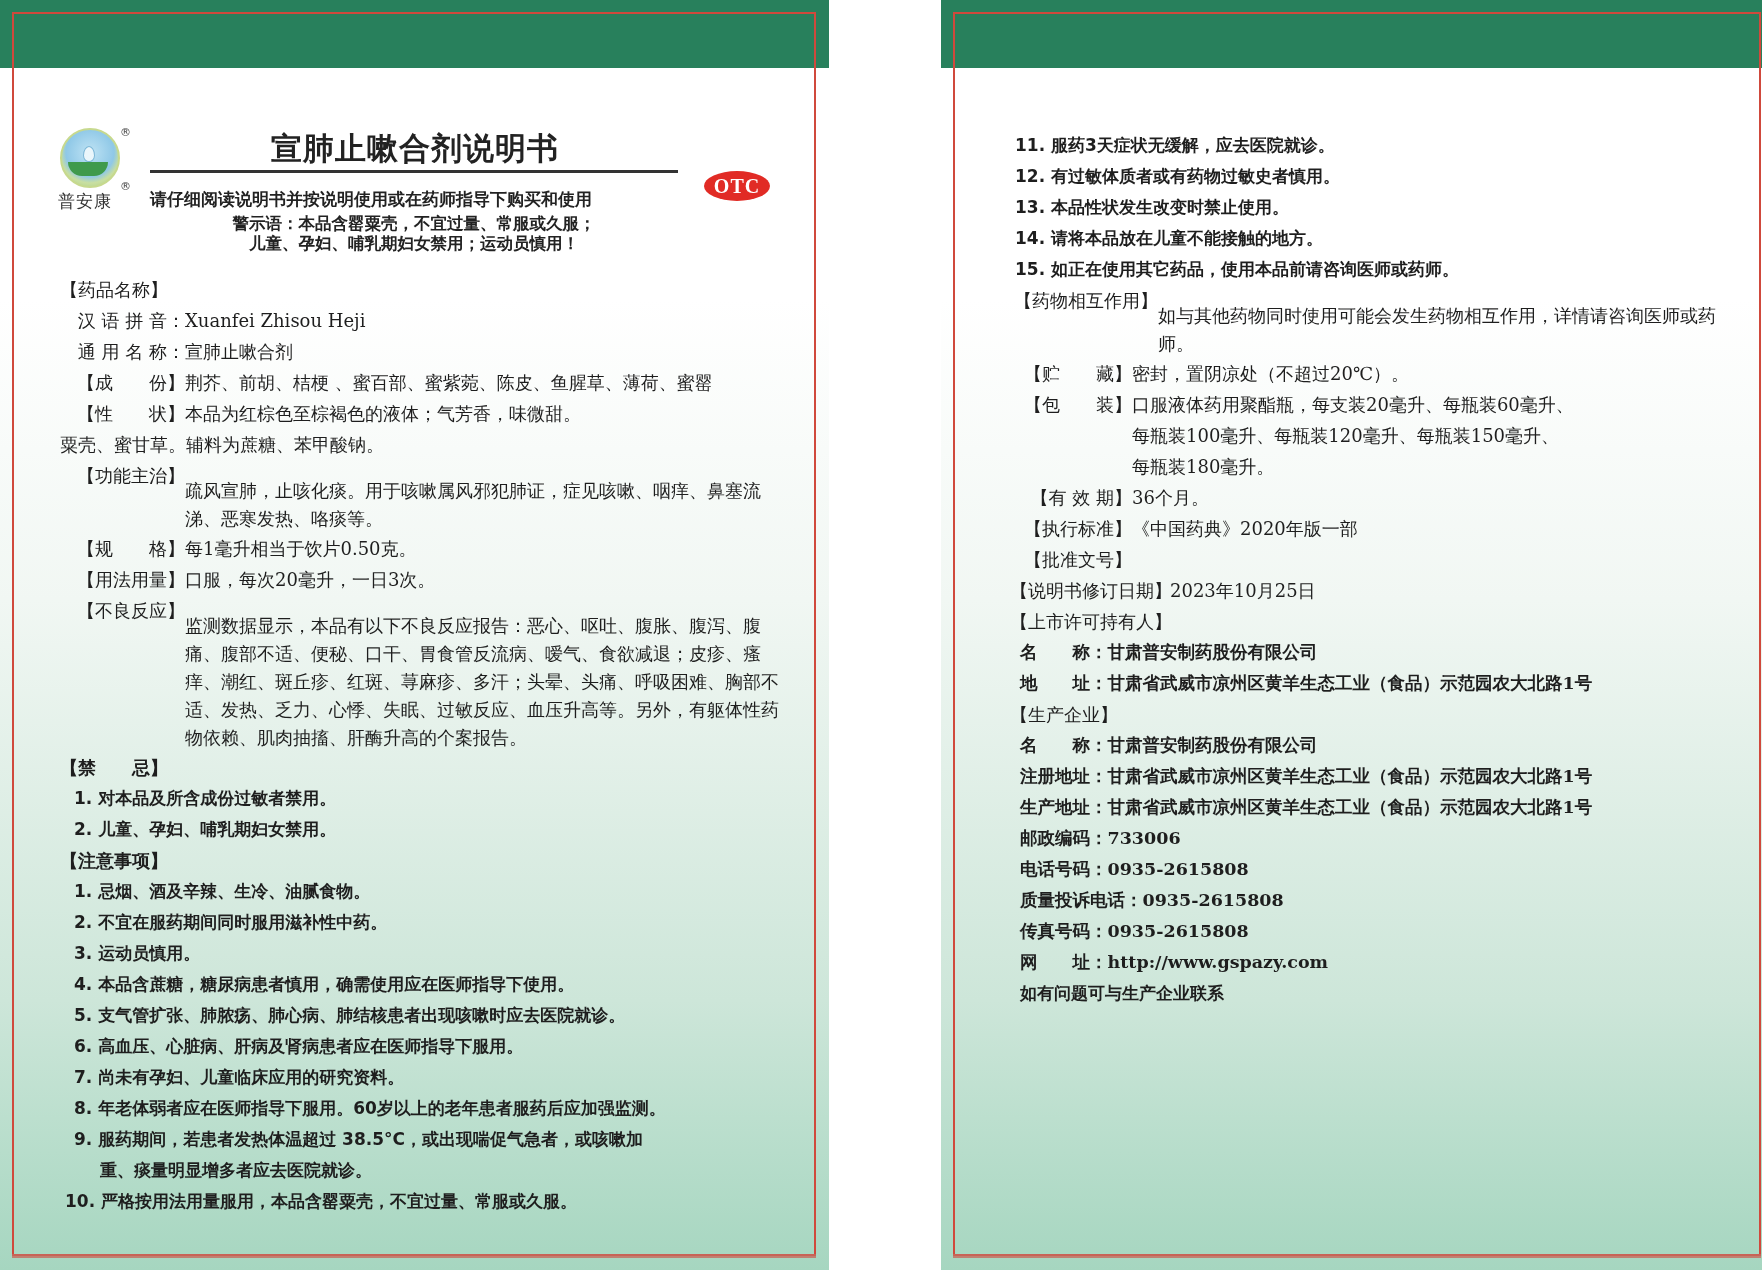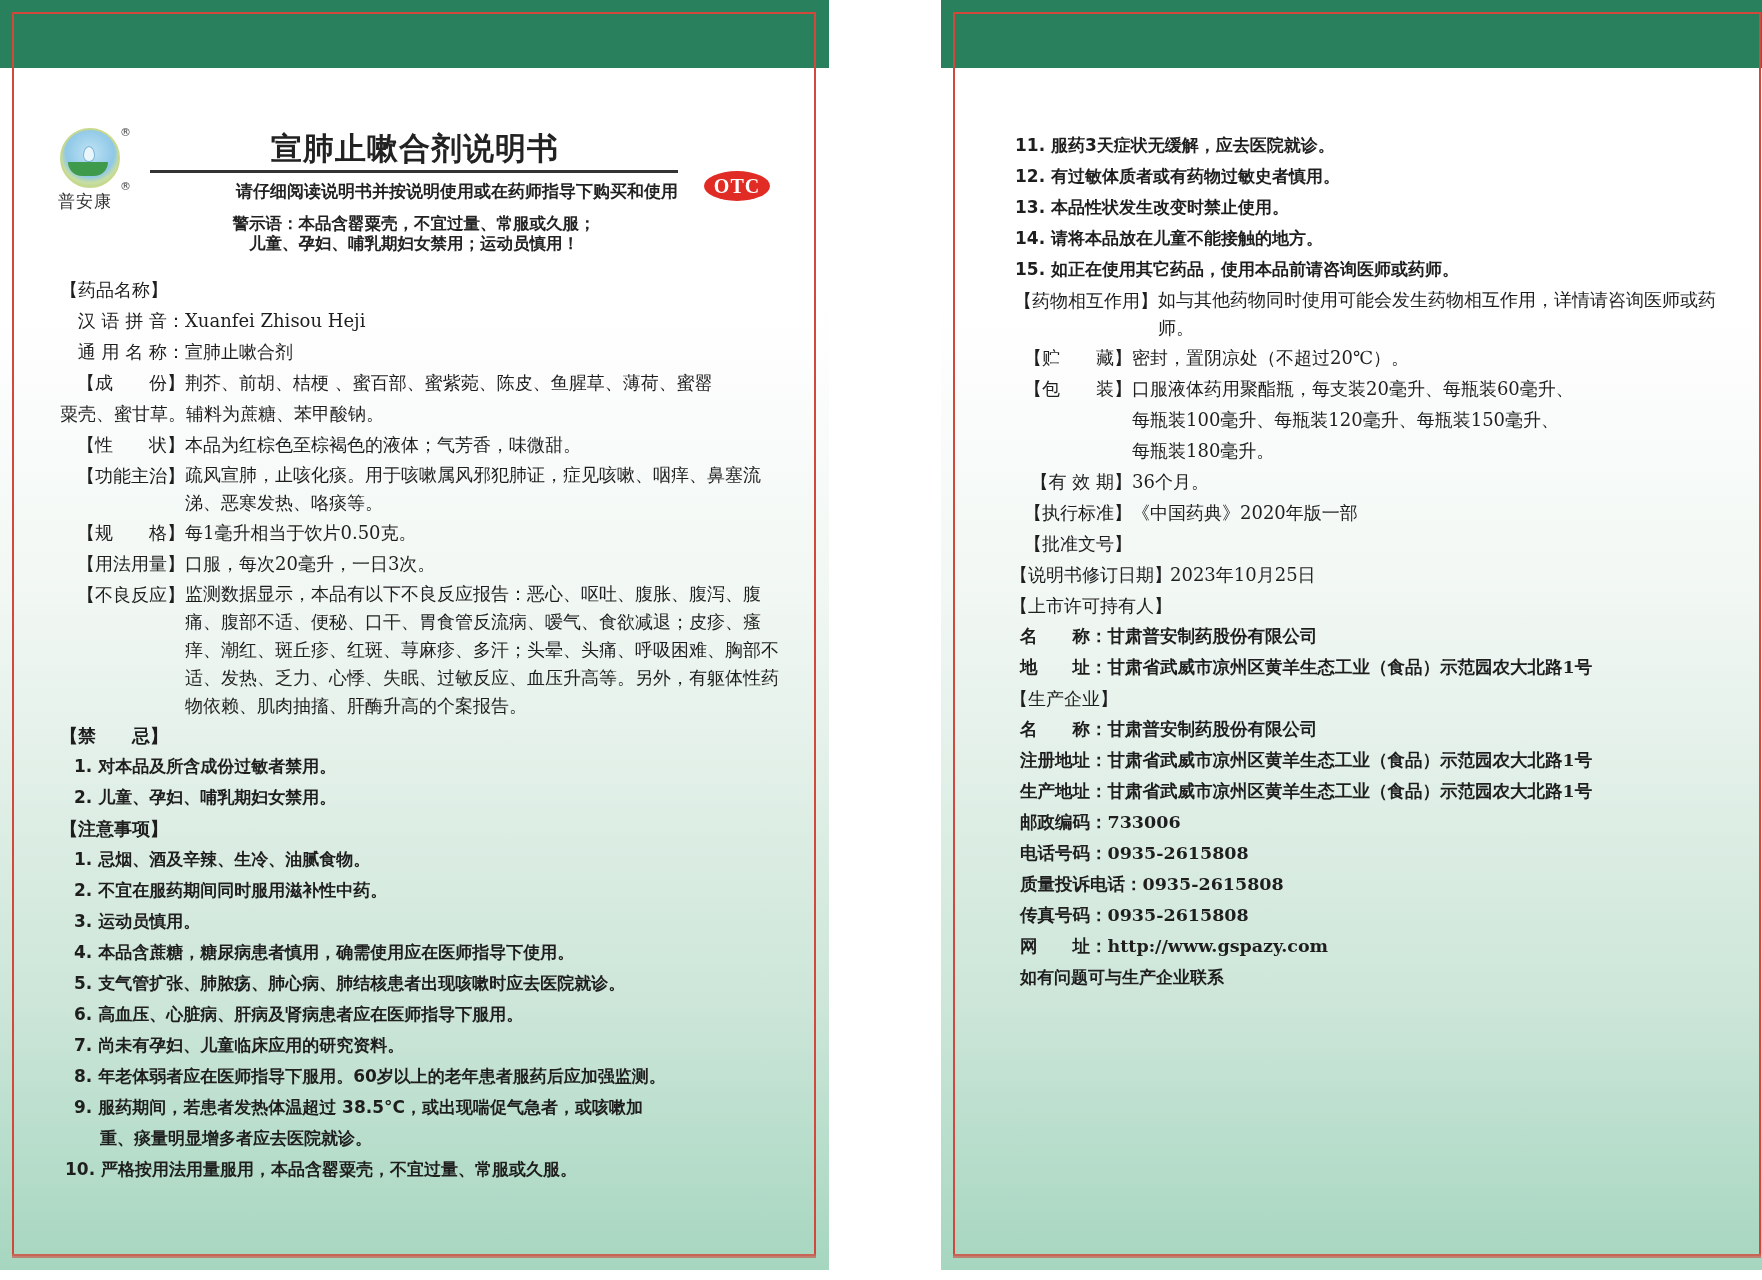--- a/index.html
+++ b/index.html
@@ -25,30 +25,30 @@
     background: radial-gradient(circle at 50% 40%, #bfe3f4 0%, #8fc8e7 55%, #c9dfa0 70%, #9ec77a 100%);
     border: 2px solid #c7d98e;
   }
   .logo .leaf { position: absolute; left: 10px; top: 36px; width: 40px; height: 14px; border-radius: 0 0 20px 20px; background: #3f9a4c; }
   .logo .drop { position: absolute; left: 25px; top: 20px; width: 10px; height: 14px; border-radius: 50% 50% 50% 50% / 60% 60% 40% 40%; background: #eaf6fb; border: 1px solid #7bb6d6; }
   .logo .reg { position: absolute; font-size: 11px; font-family: "DejaVu Sans", sans-serif; color: #444; }
   .logo .brand { position: absolute; left: 0; top: 64px; font-size: 17px; letter-spacing: 1px; font-family: "DejaVu Serif", serif; color: #333; white-space: nowrap; }
 
   .title { position: absolute; left: 150px; top: 128px; width: 530px; text-align: center; font-size: 31px; font-weight: bold; letter-spacing: 1px; color: #222; }
   .title-rule { position: absolute; left: 150px; top: 170px; width: 528px; height: 3px; background: #333; }
-  .subtitle { position: absolute; left: 150px; top: 180px; width: 528px; text-align: right; font-family: "DejaVu Sans", sans-serif; font-weight: bold; font-size: 17px; color: #222; white-space: nowrap; }
+  .subtitle { position: absolute; left: 150px; top: 188px; width: 528px; text-align: left; font-family: "DejaVu Sans", sans-serif; font-weight: bold; font-size: 17px; color: #222; white-space: nowrap; }
   .otc { position: absolute; left: 704px; top: 143px; width: 66px; height: 30px; border-radius: 50%; background: #e12b25; color: #fff; font-size: 20px; font-weight: bold; text-align: center; line-height: 30px; letter-spacing: 1px; font-family: "Liberation Serif", serif; margin-top: 28px; }
   .warning { position: absolute; left: 150px; top: 214px; width: 528px; text-align: center; font-family: "DejaVu Sans", sans-serif; font-weight: bold; font-size: 16.5px; line-height: 20px; color: #222; }
 
   .body-left { position: absolute; left: 60px; top: 274px; width: 720px; }
   .body-right { position: absolute; left: 1010px; top: 130px; width: 720px; }
   .row { display: flex; font-size: 18px; line-height: 31px; white-space: nowrap; }
   .row .lab { flex: 0 0 auto; width: 125px; text-align: right; }
   .row .val { flex: 1 1 auto; white-space: normal; }
-  .row.wrap2 .val { line-height: 28px; padding-top: 1px; }
+  .row.wrap2 .val { line-height: 28px; padding-top: 1px; margin-top: 16px; }
   .heading { font-size: 18px; line-height: 31px; }
   .num { font-family: "DejaVu Sans", sans-serif; font-weight: bold; font-size: 17px; line-height: 31px; padding-left: 14px; white-space: nowrap; }
   .num.cont { padding-left: 40px; }
   .num.ten { padding-left: 5px; }
   .kv { font-size: 17.5px; line-height: 31px; padding-left: 10px; white-space: nowrap; font-weight: bold; }
   .contact { font-family: "DejaVu Sans", sans-serif; font-weight: bold; font-size: 17px; line-height: 31px; padding-left: 10px; }
   .lab-wide { width: 148px !important; }
   .lab-wider { width: 160px !important; }
   .serif-bold { font-weight: bold; }
 </style>
@@ -85,25 +85,25 @@
     </div>
     <div class="row">
       <span class="lab">通 用 名 称：</span>
       <span class="val">宣肺止嗽合剂</span>
     </div>
     <div class="row">
       <span class="lab">【成　　份】</span>
       <span class="val">荆芥、前胡、桔梗 、蜜百部、蜜紫菀、陈皮、鱼腥草、薄荷、蜜罂</span>
     </div>
     <div class="row">
-      <span class="val">粟壳、蜜甘草。辅料为蔗糖、苯甲酸钠。</span>
-    </div>
-    <div class="row">
       <span class="lab">【性　　状】</span>
       <span class="val">本品为红棕色至棕褐色的液体；气芳香，味微甜。</span>
+    </div>
+    <div class="row">
+      <span class="val">粟壳、蜜甘草。辅料为蔗糖、苯甲酸钠。</span>
     </div>
     <div class="row wrap2">
       <span class="lab">【功能主治】</span>
       <span class="val">疏风宣肺，止咳化痰。用于咳嗽属风邪犯肺证，症见咳嗽、咽痒、鼻塞流涕、恶寒发热、咯痰等。</span>
     </div>
     <div class="row">
       <span class="lab">【规　　格】</span>
       <span class="val">每1毫升相当于饮片0.50克。</span>
     </div>
     <div class="row">

